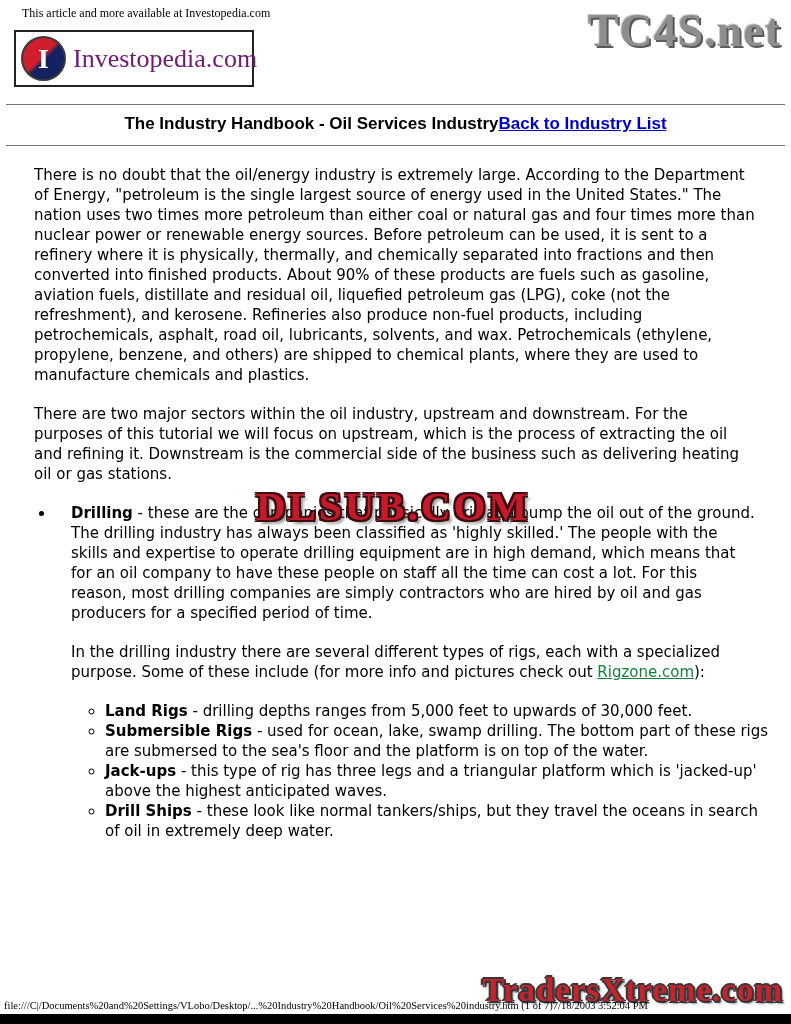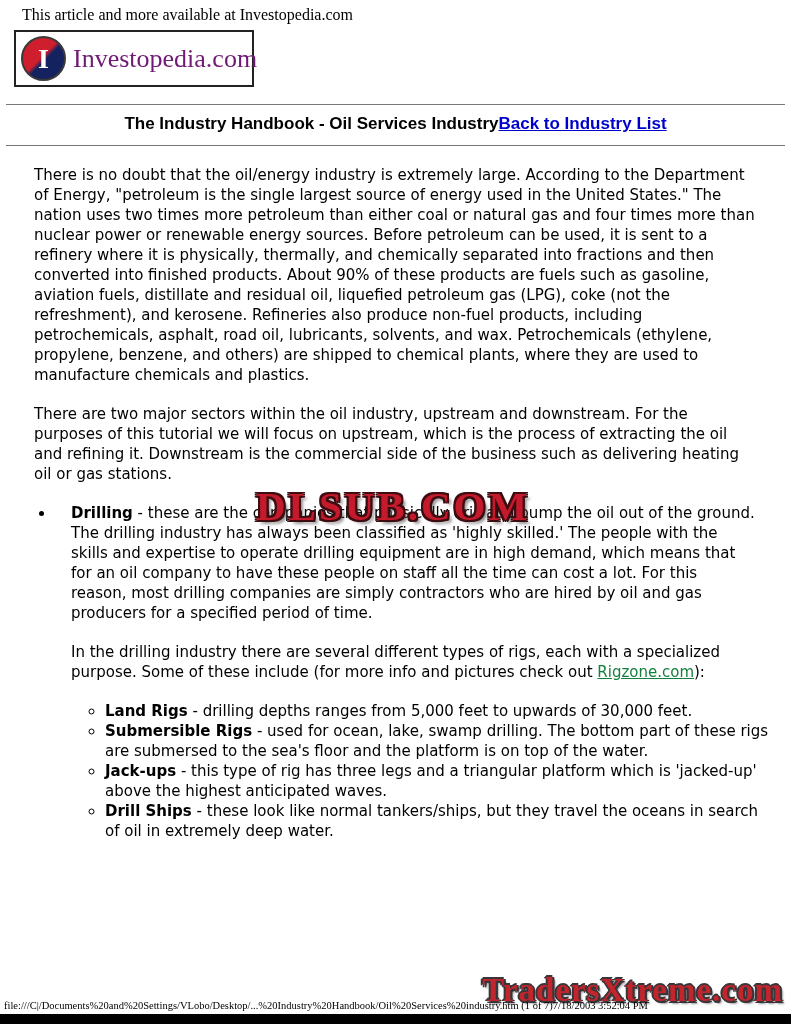--- a/index.html
+++ b/index.html
@@ -10,21 +10,21 @@
     background: #ffffff;
     overflow: hidden;
     font-family: "DejaVu Sans", sans-serif;
     color: #000;
     margin: 0 auto;
   }
   
   .top-note {
     position: absolute; top: 6px; left: 22px;
     font-family: "Liberation Serif", serif;
-    font-size: 16px; color: #000;
+    font-size: 12px; color: #000;
   }
   .logo-box {
     position: absolute; top: 30px; left: 14px;
     width: 240px; height: 57px;
     border: 2px solid #222;
     background: #fff;
     display: flex; align-items: center;
   }
   .logo-icon {
     width: 45px; height: 45px; border-radius: 50%;
@@ -137,20 +137,21 @@
 
 <div class="page">
 
   <div class="top-note">This article and more available at Investopedia.com</div>
 
   <div class="logo-box">
     <div class="logo-icon">I</div>
     <div class="logo-text">Investopedia.com</div>
   </div>
 
+  <div class="wm-top">TC4S.net</div>
 
   <div class="header-spacer"></div>
 
   <hr class="rule">
 
   <div class="title-row">
     <span>The Industry Handbook - Oil Services Industry</span><a class="back-link">Back to Industry List</a>
   </div>
 
   <hr class="rule">

